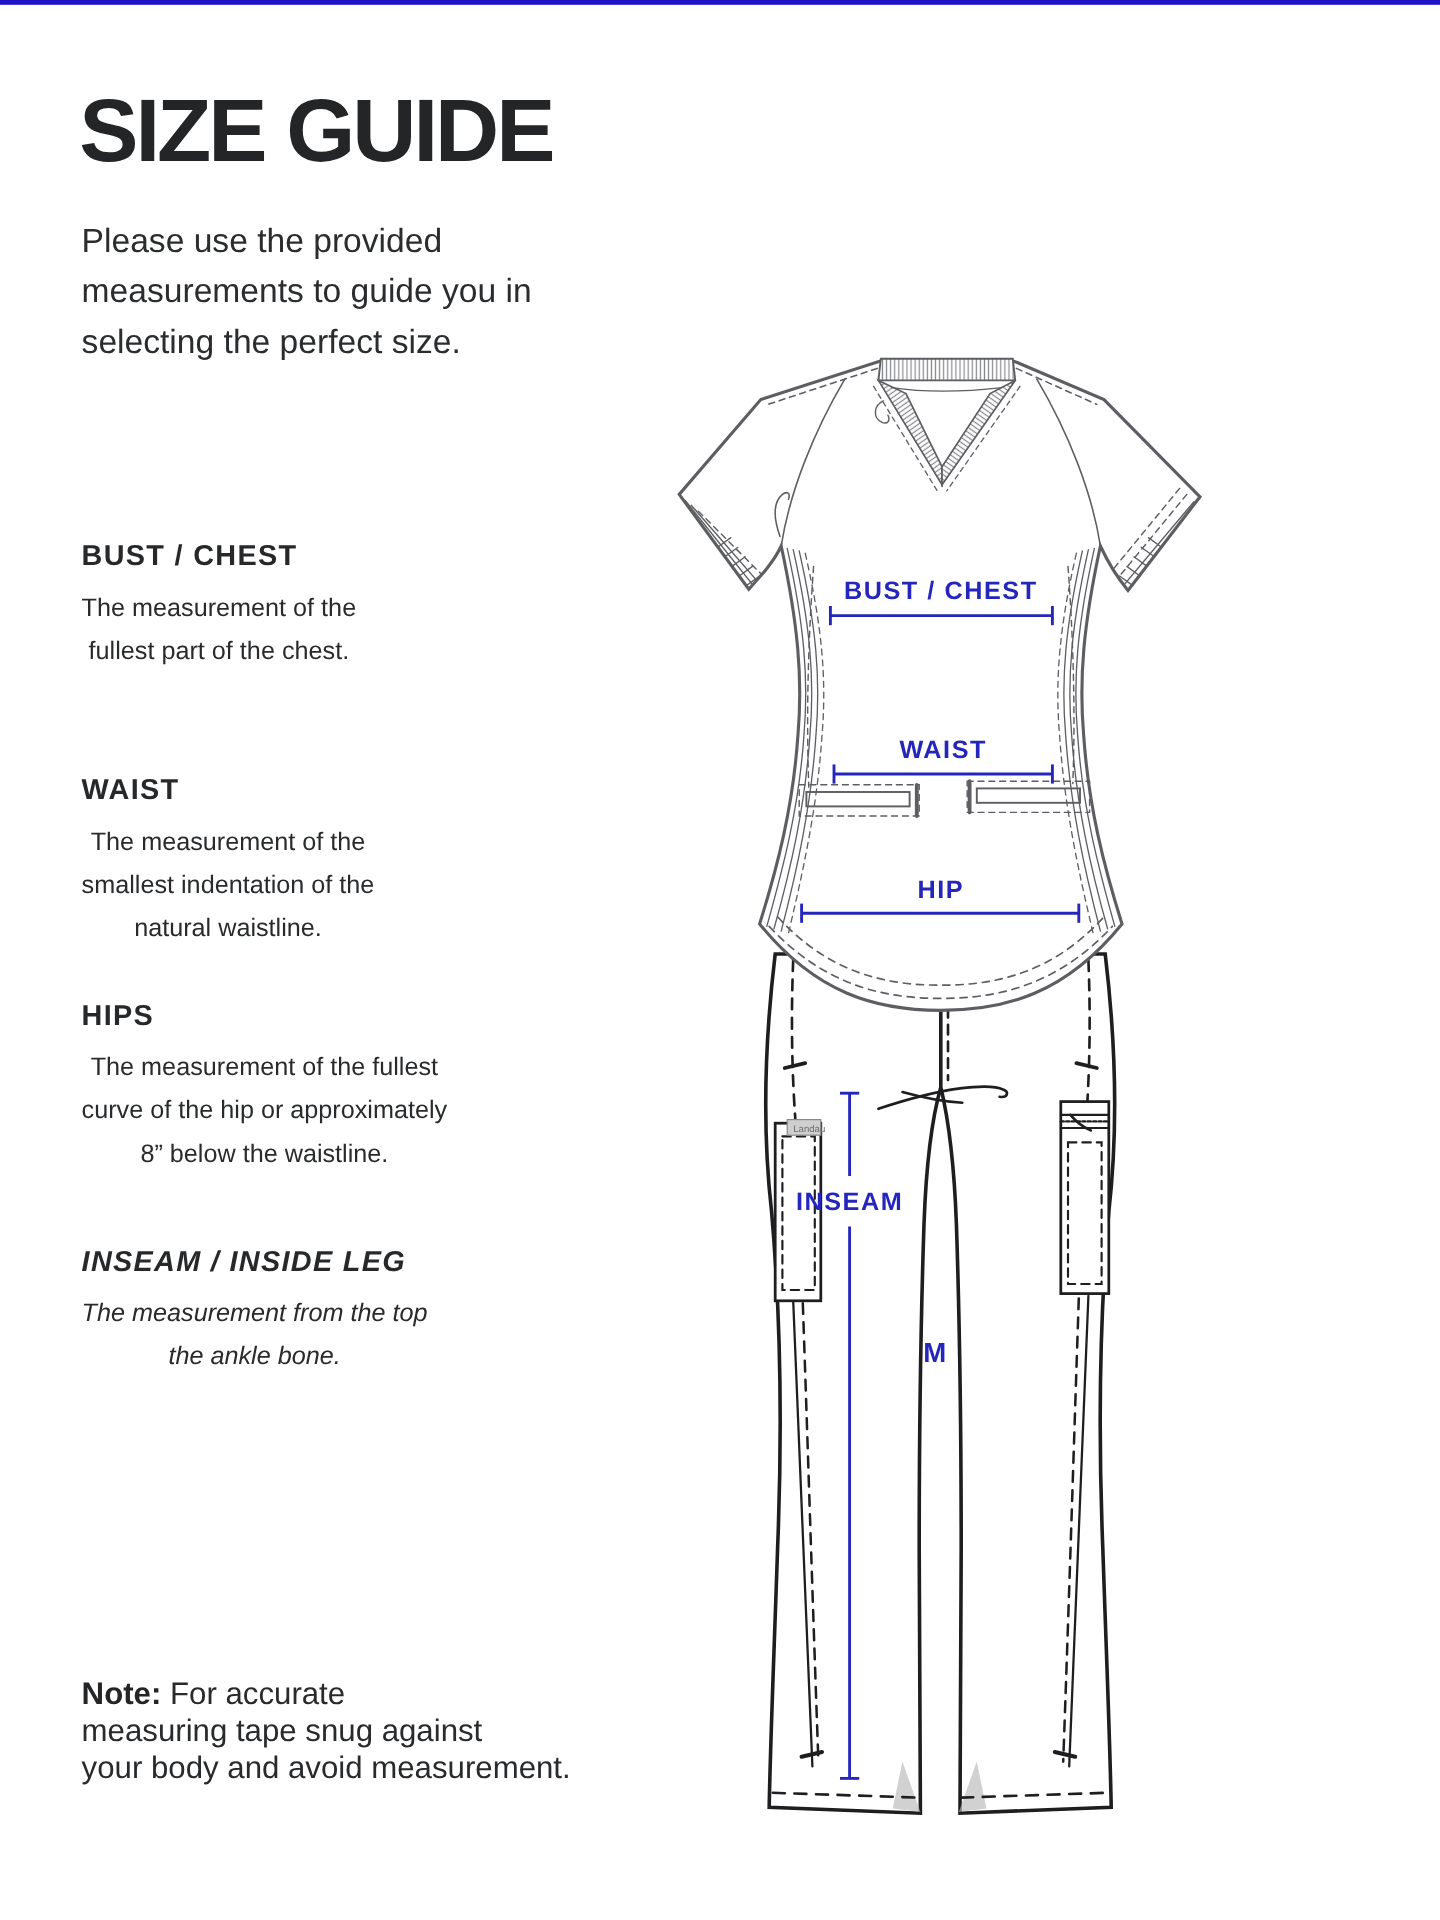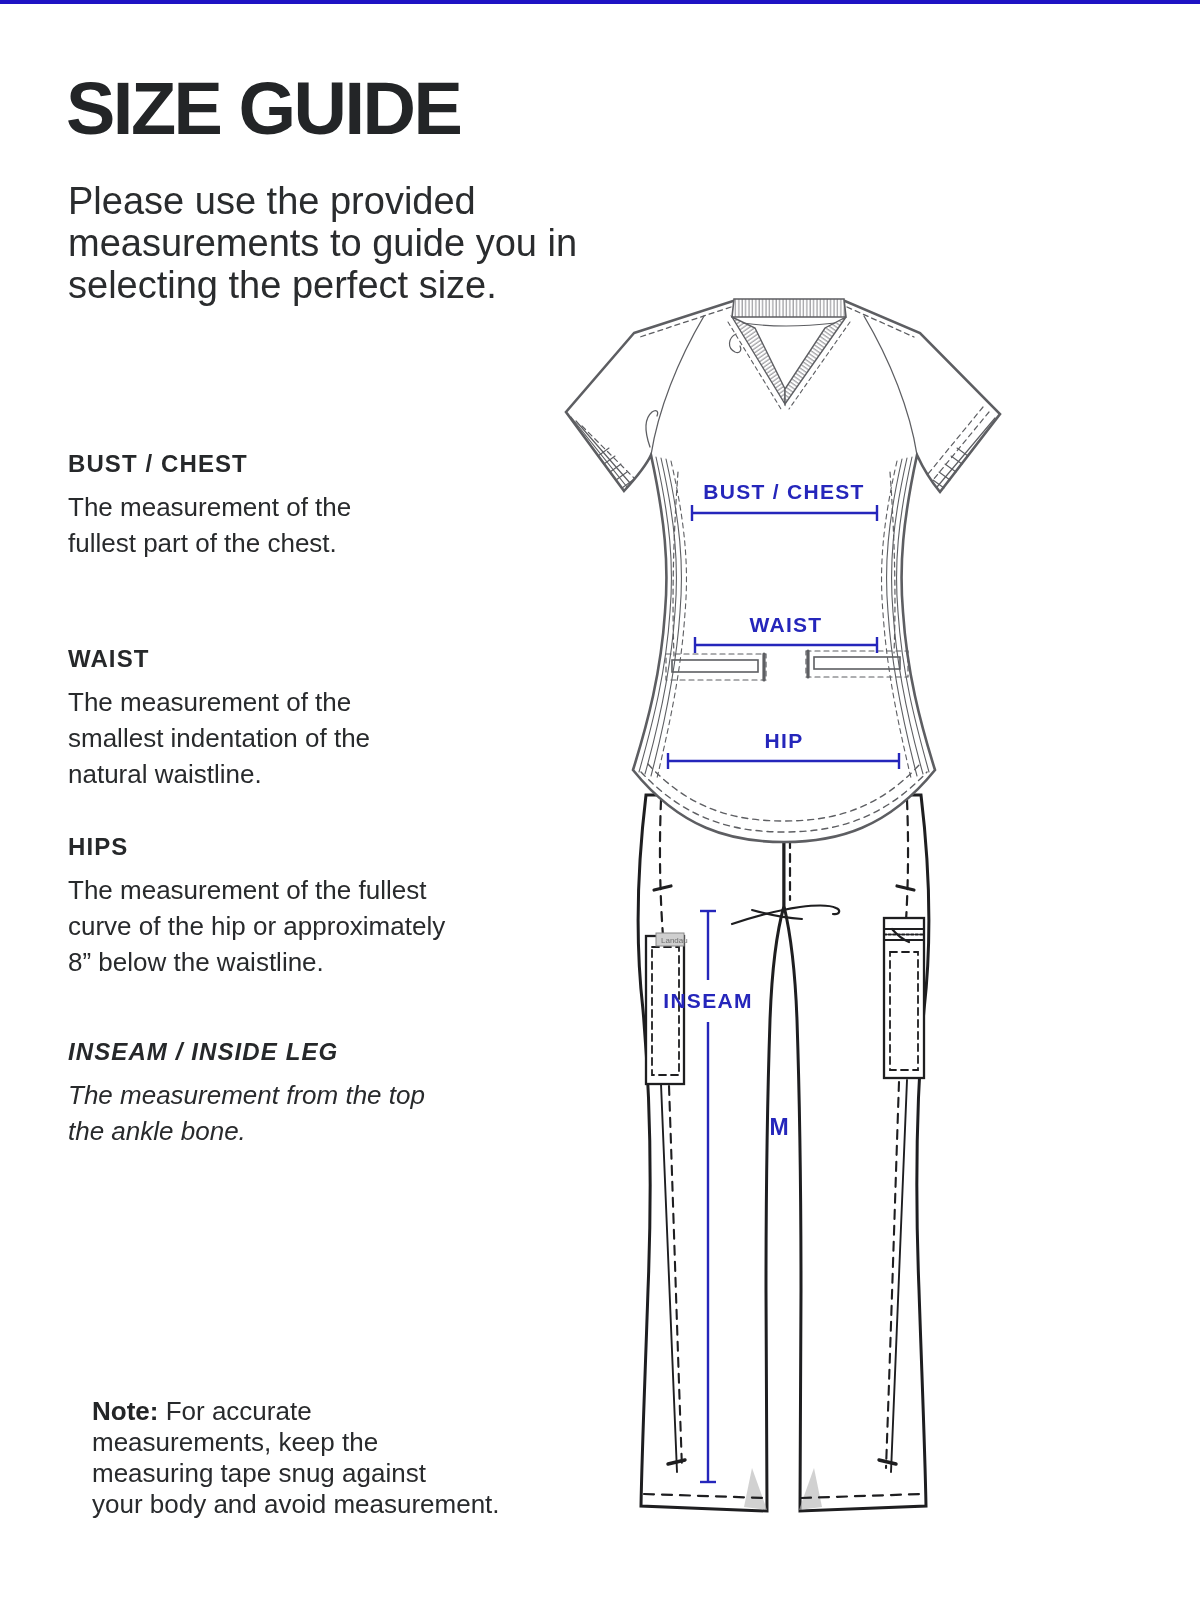--- a/index.html
+++ b/index.html
@@ -9,29 +9,29 @@
     background:#ffffff; overflow:hidden;
     font-family:"Liberation Sans", sans-serif;
     color:#2a2c2e;
   }
   .top-border { position:absolute; left:0; top:0; width:1200px; height:4px; background:#1e12c4; }
   .page-title {
     position:absolute; left:66px; top:66px;
     font-size:74px; font-weight:800; letter-spacing:-2.5px; color:#232527;
     white-space:nowrap;
   }
-  .intro { position:absolute; left:68px; top:180px; font-size:38px; line-height:42px; color:#2a2c2e; }
+  .intro { position:absolute; left:68px; top:180px; font-size:28px; line-height:42px; color:#2a2c2e; }
   .section { position:absolute; left:68px; }
   .section h2 { font-size:24px; font-weight:bold; letter-spacing:1.1px; color:#26282a; margin-bottom:11px; white-space:nowrap; }
-  .section .body-line { font-size:26px; line-height:36px; color:#282a2c; white-space:nowrap; }
+  .section .body-line { font-size:21px; line-height:36px; color:#282a2c; white-space:nowrap;text-align:center; }
   .sec-bust  { top:450px; }
   .sec-waist { top:645px; }
   .sec-hips  { top:833px; }
   .sec-inseam{ top:1038px;font-style:italic; }
-  .note { position:absolute; left:68px; top:1396px; font-size:26px; line-height:31px; color:#282a2c;margin-left:24px; }
+  .note { position:absolute; left:68px; top:1396px; font-size:26px; line-height:31px; color:#282a2c; }
   .note b { font-weight:bold; color:#232527; }
   .diagram-svg { position:absolute; left:540px; top:280px; width:510px; height:1250px; }
   text.anno { fill:#2526bb; font-weight:bold; font-size:21px; letter-spacing:1.3px; font-family:"Liberation Sans", sans-serif; }
   text.size-m { fill:#2526bb; font-weight:bold; font-size:23px; font-family:"Liberation Sans", sans-serif; }
   text.tag { fill:#6d6d6d; font-size:8px; font-family:"Liberation Sans", sans-serif; }
 </style>
 </head>
 <body>
 
 <div class="page">
@@ -66,21 +66,20 @@
   </div>
 
   <div class="section sec-inseam">
     <h2>INSEAM / INSIDE LEG</h2>
     <div class="body-line">The measurement from the top</div>
     <div class="body-line">the ankle bone.</div>
   </div>
 
   <div class="note">
     <div><b>Note:</b> <span>For accurate</span></div>
-    <div>measurements, keep the</div>
     <div>measuring tape snug against</div>
     <div>your body and avoid measurement.</div>
   </div>
 
   <svg class="diagram-svg" viewBox="540 280 510 1250">
     <defs>
       <pattern id="ribV" width="3.4" height="6" patternUnits="userSpaceOnUse">
         <rect width="3.4" height="6" fill="#ffffff"></rect>
         <line x1="1" y1="0" x2="1" y2="6" stroke="#87888c" stroke-width="1"></line>
       </pattern>

